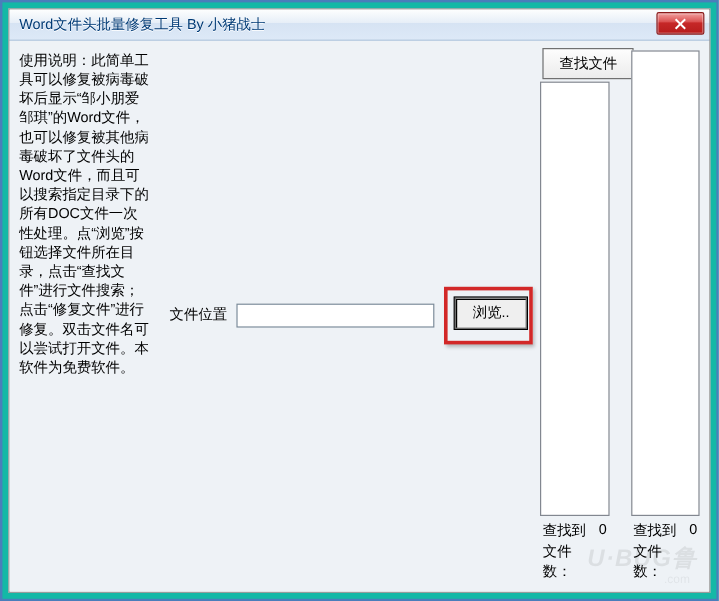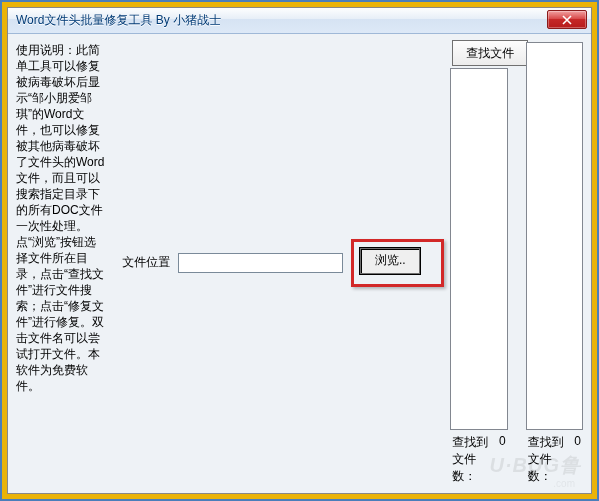--- a/index.html
+++ b/index.html
@@ -1,27 +1,27 @@
 <!DOCTYPE html>
 <html><head>
 <meta charset="utf-8">
 <style>
   html,body{margin:0;padding:0;font-family:"Microsoft YaHei","SimSun",Arial,sans-serif;font-size:12px;color:#000;background:#fff}
-  .outer{width:599px;height:501px;border:2px solid #4a7ebb;background:#eab308;box-sizing:border-box;position:relative}
+  .outer{width:599px;height:501px;border:2px solid #4a7ebb;background:#14b8a6;box-sizing:border-box;position:relative}
   .inner-frame{position:absolute;left:5px;top:5px;right:5px;bottom:5px;border:1px solid #888;background:#fff;display:flex;flex-direction:column}
   .titlebar{height:25px;background:linear-gradient(to bottom,#fdfefe,#e6eef7 45%,#d6e3f3 46%,#dde9f7);display:flex;align-items:center;padding:0 0 0 8px;border-bottom:1px solid #9fb8d7;position:relative}
   .title-text{color:#003a75;font-size:12px;text-shadow:0 1px 0 #fff}
   .close-btn{position:absolute;right:4px;top:2px;width:38px;height:17px;background:linear-gradient(to bottom,#f1a0a0,#d94b4b 45%,#c62828 46%,#b71c1c);border:1px solid #8a1a1a;border-radius:2px;display:flex;align-items:center;justify-content:center;color:#fff;box-shadow:inset 0 0 0 1px rgba(255,255,255,0.3)}
   .close-btn svg{width:10px;height:10px}
   .content{flex:1;background:#eef2f6;padding:6px;display:flex;gap:4px;position:relative}
   .instructions{font-size:12px;line-height:16px;color:#000;padding:2px 2px 6px 2px}
   .path-row{display:flex;align-items:center;gap:8px;margin:6px 0 8px 0}
   .path-label{width:56px;text-align:right;padding-left:2px}
   .path-input{flex:0 0 118px;height:20px;border:1px solid #7a8a99;background:#fff;box-sizing:border-box;padding:0 4px;font-size:12px}
-  .browse-wrap{border:3px solid #d22828;padding:6px 21px 10px 6px;box-shadow:2px 2px 3px rgba(0,0,0,0.25)}
+  .browse-wrap{border:3px solid #d22828;padding:6px 2px 10px 6px;box-shadow:2px 2px 3px rgba(0,0,0,0.25)}
   .browse-btn{width:58px;height:24px;background:#efefef;border:1px solid #707070;box-shadow:1px 1px 0 #000 inset,0 0 0 0;outline:1px solid #000;font-size:12px;display:flex;align-items:center;justify-content:center;cursor:pointer}
   .cols{display:flex;gap:14px;flex:1;min-height:0}
   .col{flex:1;display:flex;flex-direction:column;min-width:0}
   .std-btn{width:74px;height:24px;background:linear-gradient(to bottom,#fdfdfd,#ececec);border:1px solid #707070;font-size:12px;display:flex;align-items:center;justify-content:center;cursor:pointer;margin:0 0 0 4px}
   .listbox{flex:1;border:1px solid #828790;background:#fff;margin:2px;overflow:auto}
   .status-row{display:flex;align-items:flex-start;gap:4px;padding:2px 4px;font-size:12px}
   .watermark{position:absolute;right:10px;bottom:14px;font-size:20px;font-style:italic;font-weight:bold;color:rgba(0,0,0,0.08);letter-spacing:1px;pointer-events:none}
   .watermark-sub{position:absolute;right:16px;bottom:4px;font-size:10px;color:rgba(0,0,0,0.06);pointer-events:none}
 </style>
 </head>

